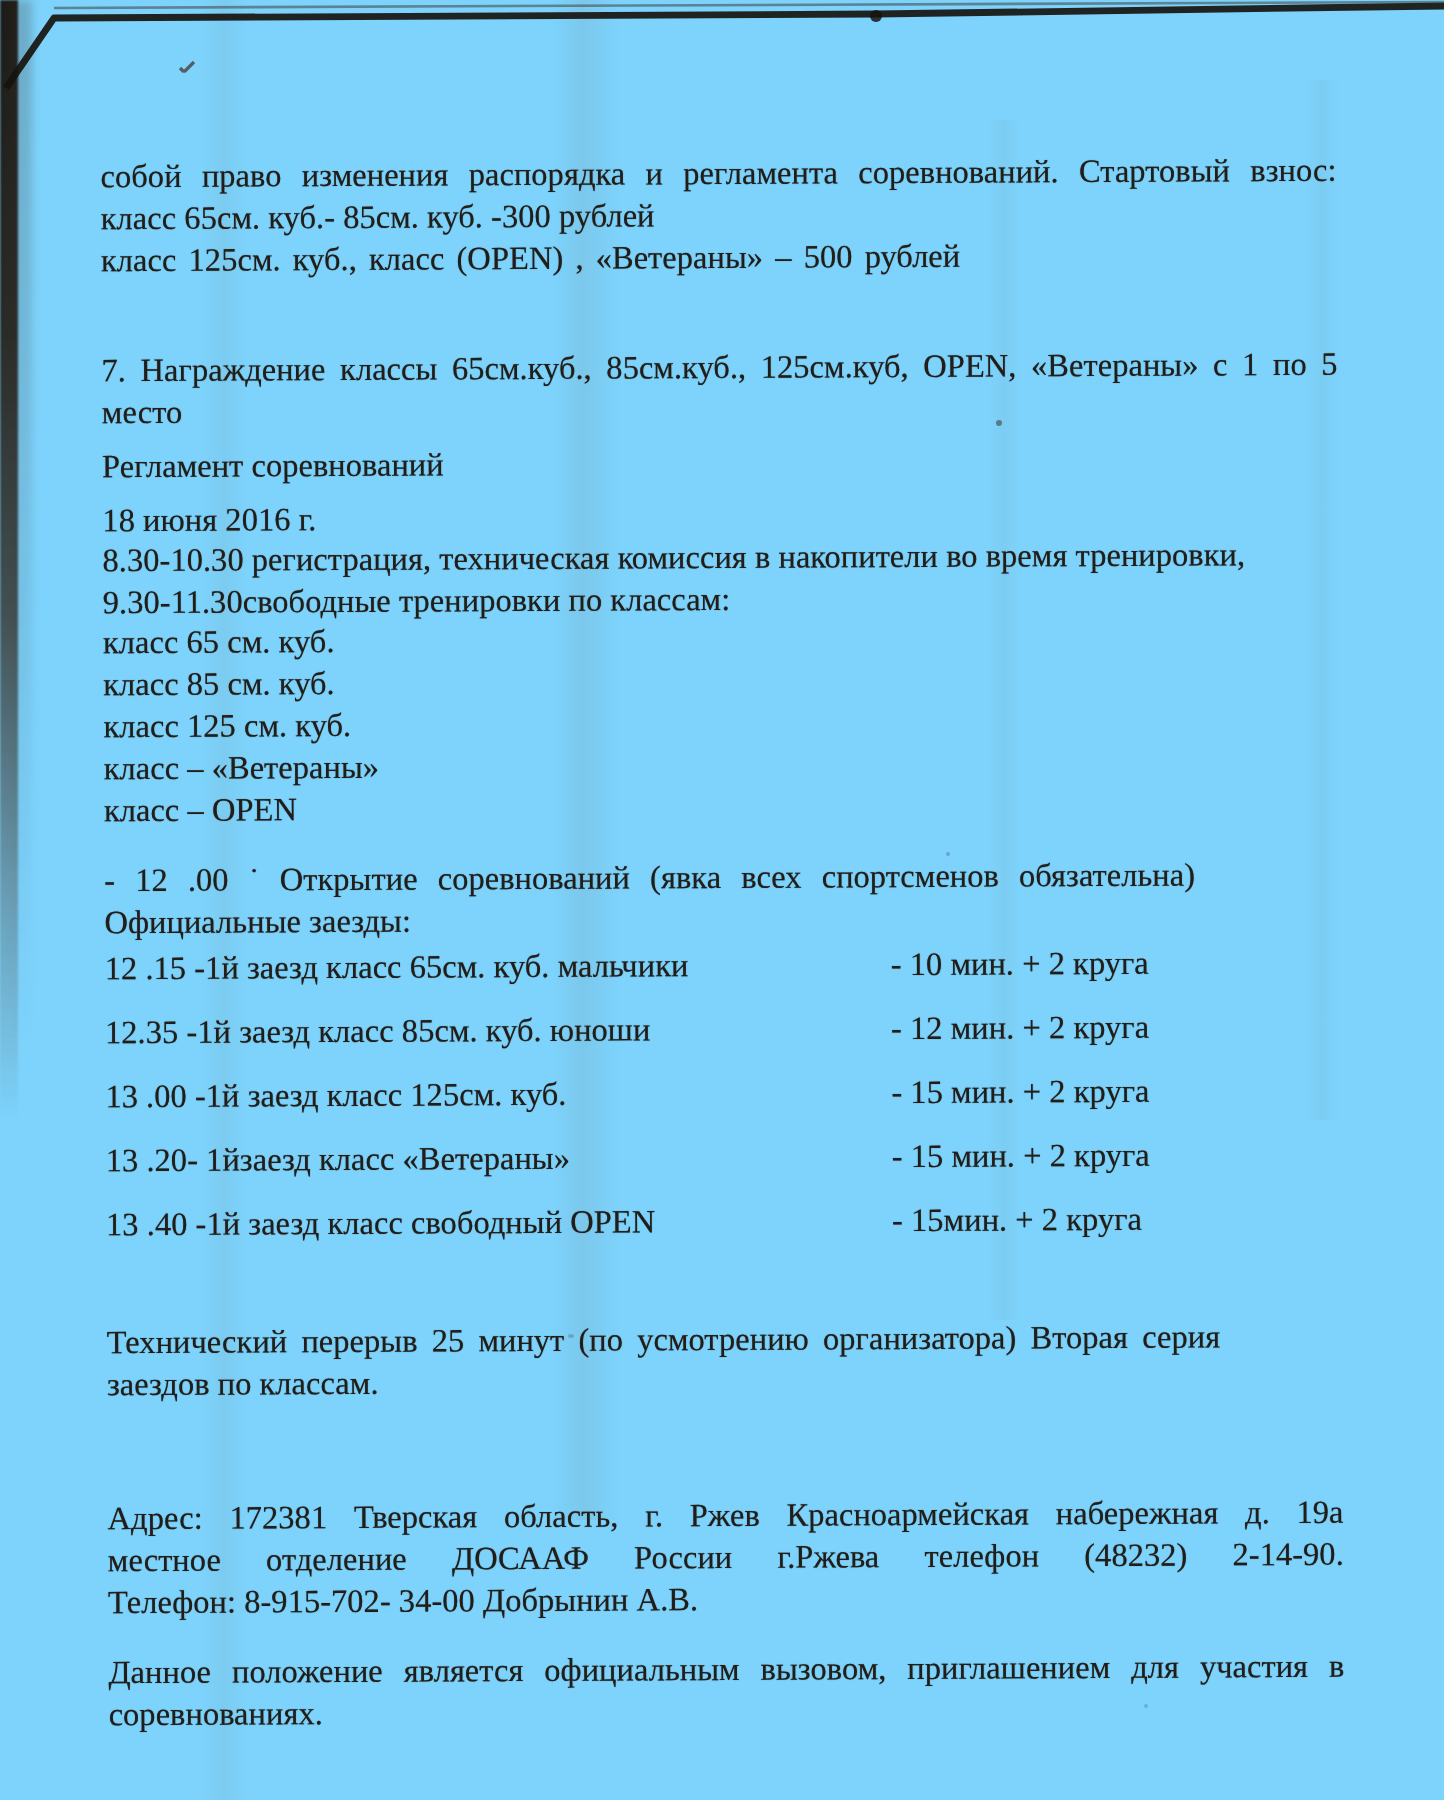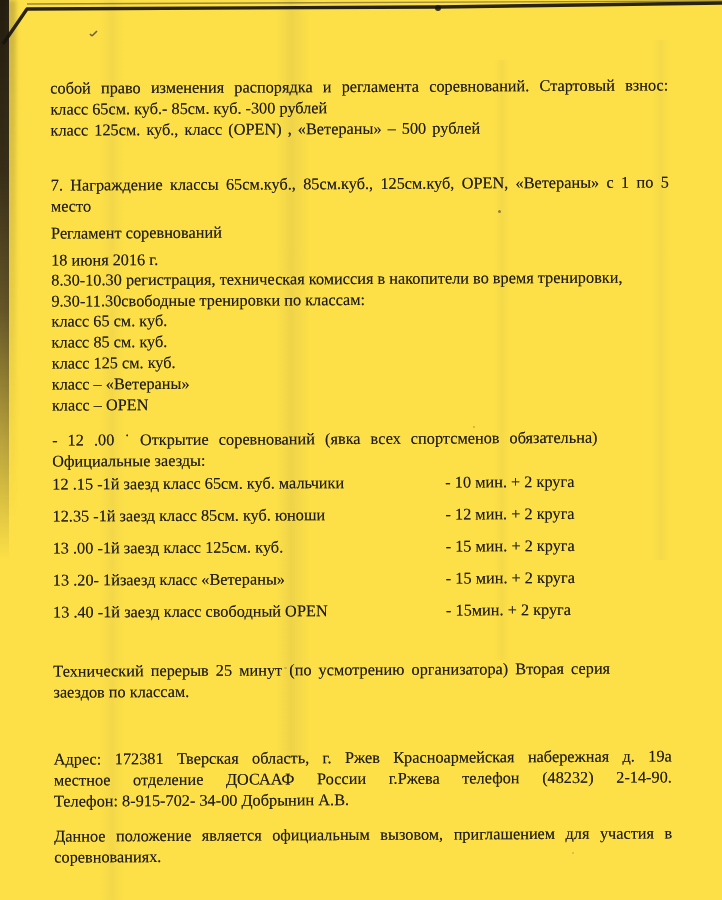--- a/index.html
+++ b/index.html
@@ -1,19 +1,19 @@
 <!DOCTYPE html>
 <html><head>
 <meta charset="utf-8">
 <style>
   html,body { margin:0; padding:0; background:#cfcfcf; }
   .page {
     position:relative;
     width:722px; height:900px;
-    background:#fde047;
+    background:#7dd3fc;
     overflow:hidden;
     font-family:"Liberation Serif", serif;
   }
   
   .streaks {
     position:absolute; inset:0; pointer-events:none;
     background-image:
       linear-gradient(90deg, rgba(110,102,92,0) 0%, rgba(110,102,92,0.10) 45%, rgba(110,102,92,0) 100%),
       linear-gradient(90deg, rgba(110,102,92,0) 0%, rgba(110,102,92,0.07) 50%, rgba(110,102,92,0) 100%),
       linear-gradient(90deg, rgba(110,102,92,0) 0%, rgba(110,102,92,0.06) 50%, rgba(110,102,92,0) 100%),

